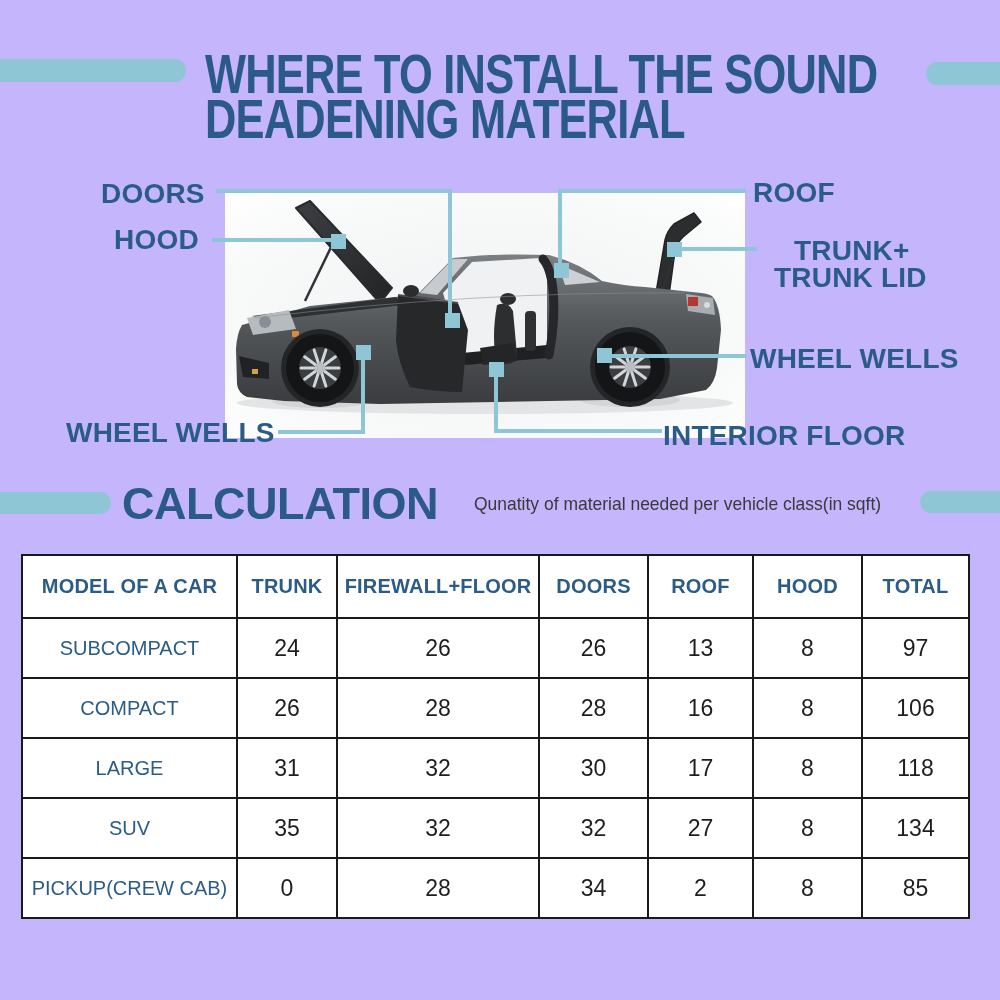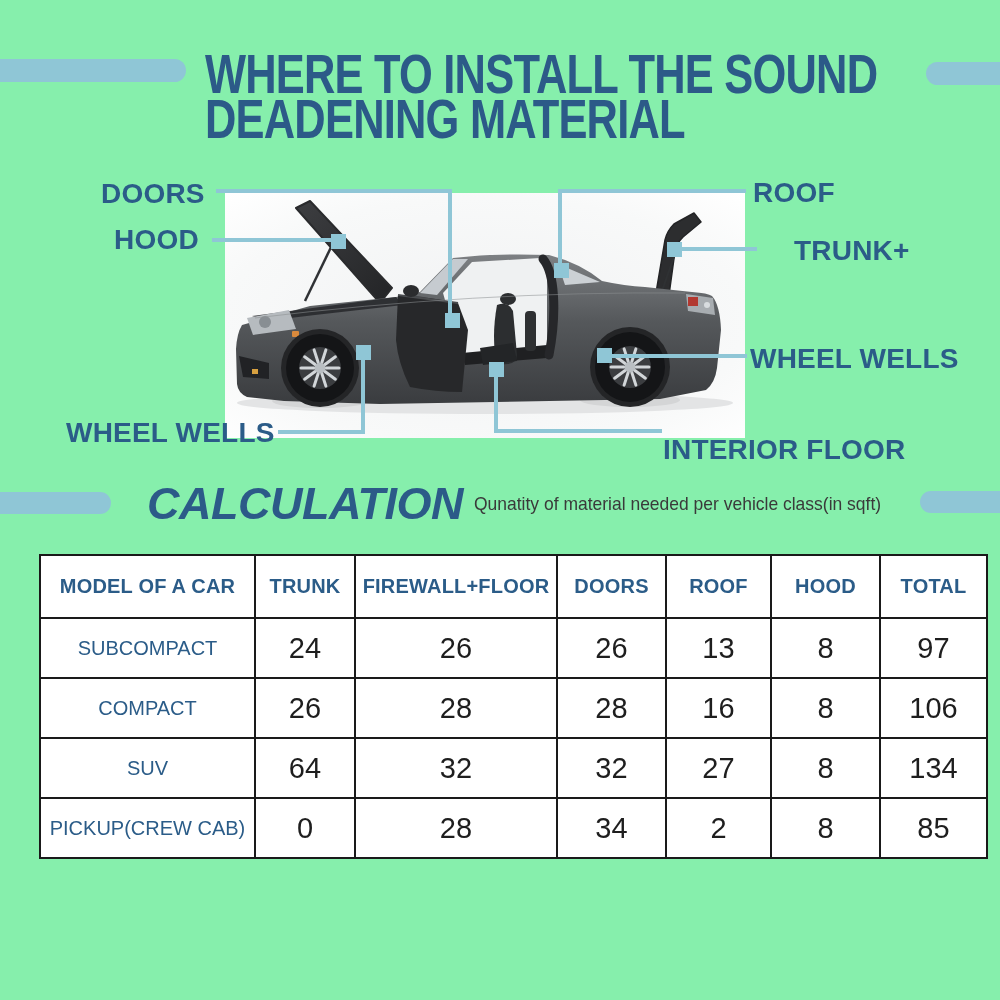--- a/index.html
+++ b/index.html
@@ -1,37 +1,37 @@
 <!DOCTYPE html>
 <html><head>
 <meta charset="utf-8">
 <style>
   html,body{margin:0;padding:0;background:#fff;}
-  .stage{position:relative;width:1000px;height:1000px;background:#86efac;overflow:hidden;
+  .stage{position:relative;width:1000px;height:1000px;background:#c4b5fd;overflow:hidden;
          font-family:"Liberation Sans", sans-serif;}
   .accent-bar{position:absolute;background:#8fc6d6;height:23px;}
   .bar-rounded-right{border-radius:0 12px 12px 0;}
   .bar-rounded-left{border-radius:12px 0 0 12px;}
   .main-title{position:absolute;left:205px;color:#2c5a88;font-weight:bold;font-size:55px;
               line-height:1;white-space:nowrap;transform:scaleX(0.79);transform-origin:left top;
               letter-spacing:-1px;}
   .callout-label{position:absolute;color:#2b5c88;font-weight:bold;font-size:28px;line-height:1;
                  white-space:nowrap;letter-spacing:0.2px;}
   .callout-line{position:absolute;background:#8fc6d6;}
   .callout-marker{position:absolute;width:15px;height:15px;background:#8fc6d6;}
-  .calc-heading{position:absolute;left:147px;top:481px;color:#2c5a88;font-weight:bold;
-                font-size:45px;line-height:1;letter-spacing:-0.5px;white-space:nowrap;font-style:italic;}
+  .calc-heading{position:absolute;left:122px;top:481px;color:#2c5a88;font-weight:bold;
+                font-size:45px;line-height:1;letter-spacing:-0.5px;white-space:nowrap;}
   .calc-subtitle{position:absolute;left:474px;top:494px;color:#3a3a3a;font-size:19px;line-height:1.1;
                  white-space:nowrap;transform:scaleX(0.92);transform-origin:left top;}
-  table.calc-table{position:absolute;left:39px;top:554px;width:947px;border-collapse:collapse;
+  table.calc-table{position:absolute;left:21px;top:554px;width:947px;border-collapse:collapse;
                    table-layout:fixed;background:#fff;}
   table.calc-table td, table.calc-table th{border:2px solid #1a1a1a;text-align:center;
                    vertical-align:middle;padding:0;overflow:hidden;}
   table.calc-table th{height:61px;color:#2b5c88;font-size:20px;font-weight:bold;letter-spacing:0.2px;}
-  table.calc-table td{height:58px;color:#1e1e1e;font-size:29px;font-weight:normal;}
+  table.calc-table td{height:58px;color:#1e1e1e;font-size:23px;font-weight:normal;}
   td.row-label{color:#2b5c88 !important;font-weight:bold;font-size:20px !important;border-radius:30px;}
   .car-svg{position:absolute;left:225px;top:193px;z-index:1;}
   .z2{z-index:2;} .z3{z-index:3;}
 </style>
 </head>
 <body>
 
 <div class="stage">
 
   <div class="accent-bar bar-rounded-right" style="left:0;top:59px;width:186px;"></div>
@@ -131,23 +131,24 @@
   <div class="callout-marker z3" style="left:597px;top:348px;"></div>
 
   <div class="callout-line z2" style="left:494px;top:376px;width:4px;height:57px;"></div>
   <div class="callout-line z2" style="left:494px;top:429px;width:168px;height:4px;"></div>
   <div class="callout-marker z3" style="left:489px;top:362px;"></div>
 
   <div class="callout-label z2" style="left:101px;top:180px;">DOORS</div>
   <div class="callout-label z2" style="left:114px;top:226px;">HOOD</div>
   <div class="callout-label z2" style="left:753px;top:179px;">ROOF</div>
   <div class="callout-label z2" style="left:774px;top:237px;margin-left:20px;">TRUNK+</div>
+  <div class="callout-label z2" style="left:774px;top:264px;">TRUNK LID</div>
   <div class="callout-label z2" style="left:750px;top:345px;">WHEEL WELLS</div>
   <div class="callout-label z2" style="left:66px;top:419px;">WHEEL WELLS</div>
-  <div class="callout-label z2" style="left:663px;top:436px;">INTERIOR FLOOR</div>
+  <div class="callout-label z2" style="left:663px;top:422px;">INTERIOR FLOOR</div>
 
   <div class="accent-bar bar-rounded-right" style="left:0;top:492px;width:111px;height:22px;"></div>
   <div class="accent-bar bar-rounded-left" style="left:920px;top:491px;width:80px;height:22px;"></div>
   <div class="calc-heading">CALCULATION</div>
   <div class="calc-subtitle">Qunatity of material needed per vehicle class(in sqft)</div>
 
   <table class="calc-table">
     <colgroup>
       <col style="width:215px">
         <col style="width:100px">
@@ -181,22 +182,31 @@
       <tr>
         <td class="row-label">COMPACT</td>
         <td>26</td>
         <td>28</td>
         <td>28</td>
         <td>16</td>
         <td>8</td>
         <td>106</td>
       </tr>
       <tr>
+        <td class="row-label">LARGE</td>
+        <td>31</td>
+        <td>32</td>
+        <td>30</td>
+        <td>17</td>
+        <td>8</td>
+        <td>118</td>
+      </tr>
+      <tr>
         <td class="row-label">SUV</td>
-        <td>64</td>
+        <td>35</td>
         <td>32</td>
         <td>32</td>
         <td>27</td>
         <td>8</td>
         <td>134</td>
       </tr>
       <tr>
         <td class="row-label">PICKUP(CREW CAB)</td>
         <td>0</td>
         <td>28</td>

